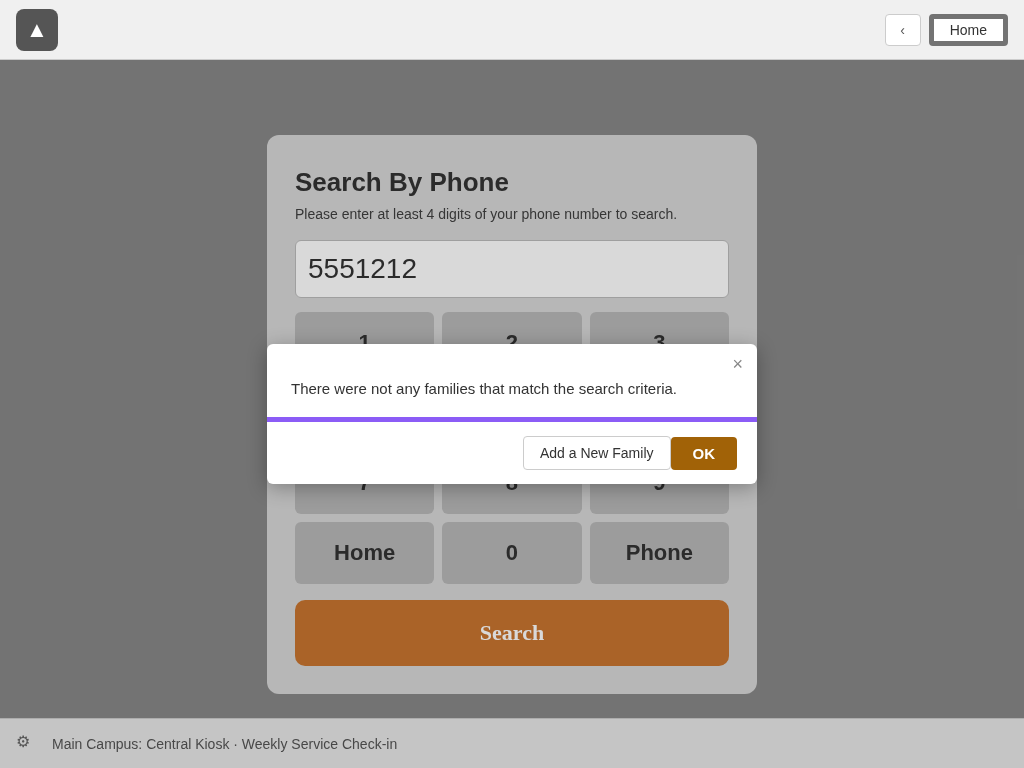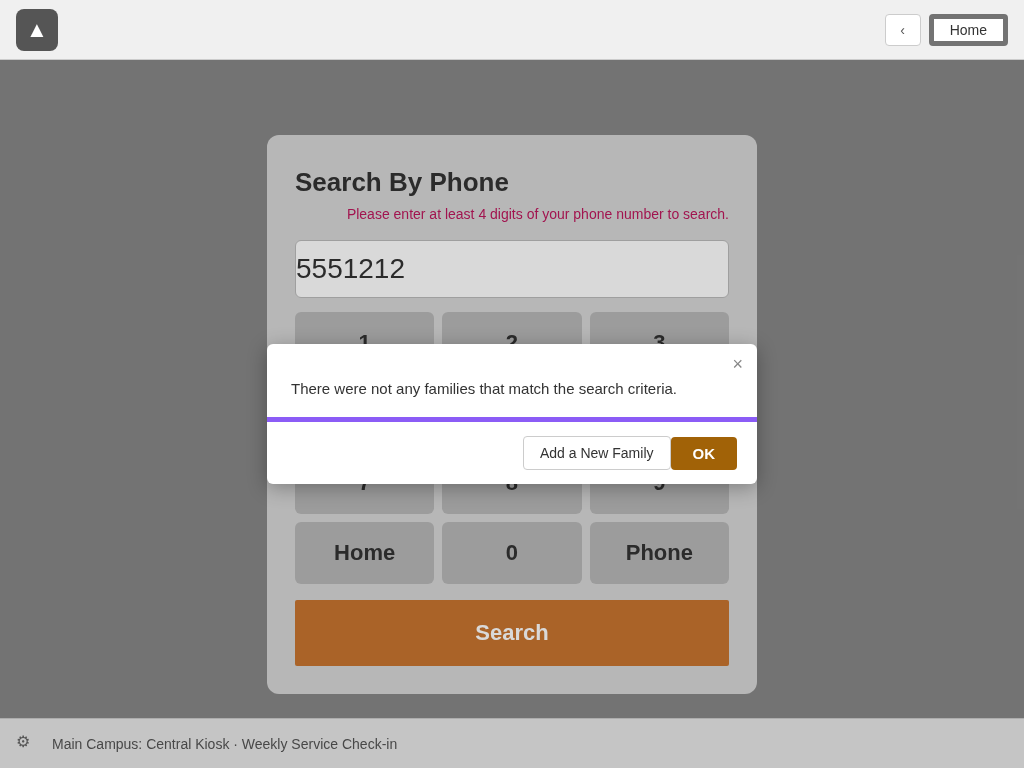--- a/index.html
+++ b/index.html
@@ -72,30 +72,30 @@
       position: relative;
     }
     .search-card-title {
       text-align: left;
       font-size: 26px;
       font-weight: 700;
       color: #333;
       margin-bottom: 8px;
     }
     .search-card-subtitle {
-      text-align: right;
-      font-size: 14px;
-      color: #be185d;
+      text-align: left;
+      font-size: 14px;
+      color: #404040;
       margin-bottom: 18px;
     }
     .phone-display {
       background: white;
       border: 1px solid #bbb;
       border-radius: 6px;
-      padding: 12px 0;
+      padding: 12px 12px;
       font-size: 28px;
       color: #333;
       width: 100%;
       margin-bottom: 14px;
       min-height: 56px;
     }
     .keypad {
       display: grid;
       grid-template-columns: repeat(3, 1fr);
       gap: 8px;
@@ -111,25 +111,26 @@
       color: #333;
       cursor: pointer;
       text-align: center;
     }
     .search-btn {
       width: 100%;
       padding: 20px;
       background: #c87530;
       color: white;
       border: none;
-      border-radius: 2px;
+      border-radius: 10px;
       font-size: 22px;
       font-weight: 600;
       cursor: pointer;
       margin-top: 8px;
+      font-family: Liberation Serif, serif;
     }
 
     
     .modal-overlay {
       position: absolute;
       top: 0; left: 0; right: 0; bottom: 0;
       background: rgba(0,0,0,0.15);
       display: flex;
       align-items: center;
       justify-content: center;

